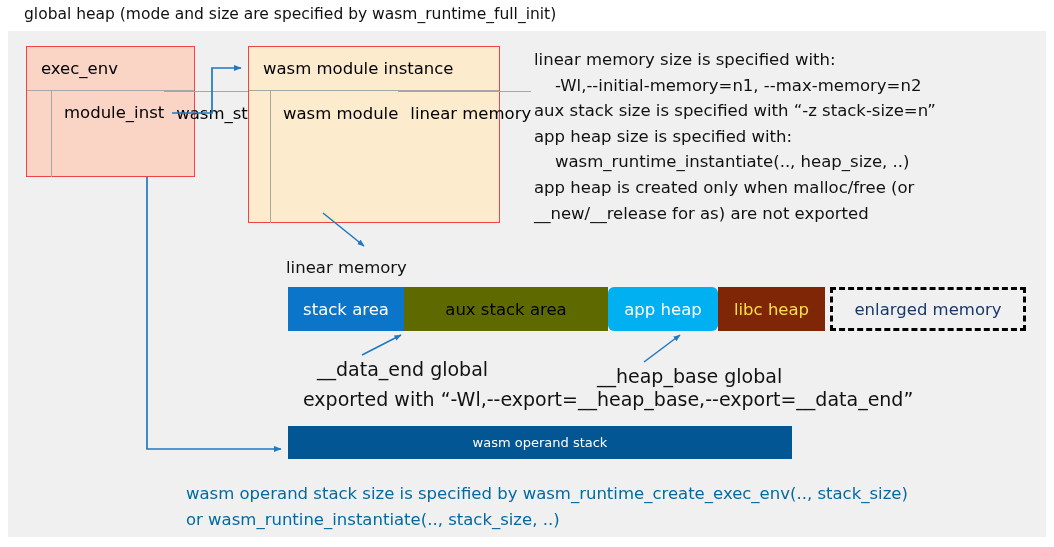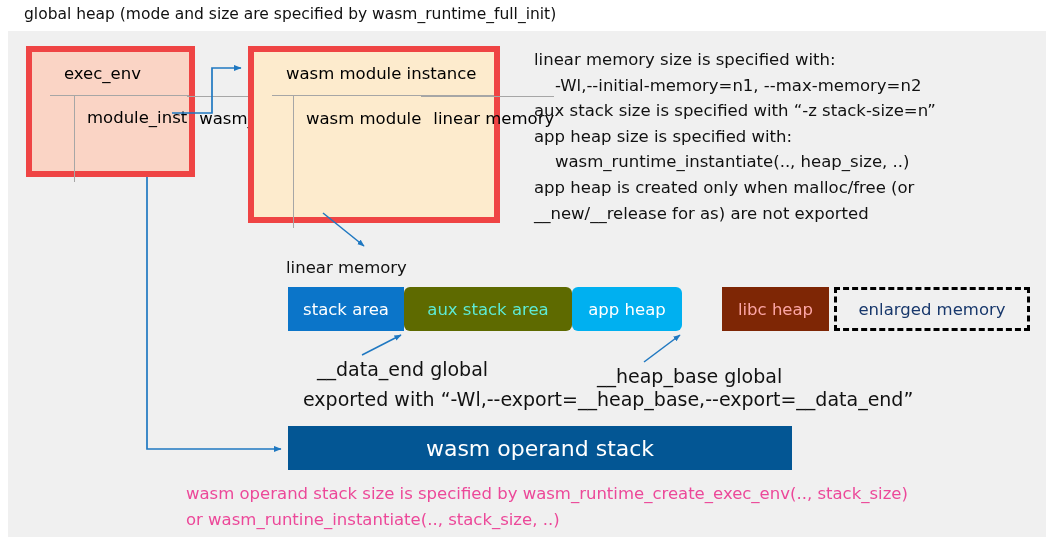--- a/index.html
+++ b/index.html
@@ -37,23 +37,22 @@
     left: 8px;
     top: 31px;
     width: 1038px;
     height: 506px;
     background: #f0f0f0;
   }
 
   
   .struct {
     position: absolute;
-    border: 6px solid #ef4444;
-    box-sizing: border-box;
-    padding-left: 18px;
+    border: 1px solid #ef4444;
+    box-sizing: border-box;
   }
   .struct .hdr {
     box-sizing: border-box;
     border-bottom: 1px solid #a6a6a6;
     display: flex;
     align-items: center;
     padding-left: 14px;
     font-size: 16.5px;
     white-space: nowrap;
   }
@@ -165,39 +164,39 @@
   #anno-data-end { left: 317px; top: 358px; }
   #anno-heap-base { left: 597px; top: 365px; }
   #anno-export { left: 303px; top: 388px; }
 
   
   #operand-stack-box {
     position: absolute;
     left: 288px;
     top: 426px;
     width: 504px;
-    height: 44px;
+    height: 33px;
     background: #035694;
     display: flex;
     align-items: center;
     justify-content: center;
     color: #ffffff;
-    font-size: 22px;
+    font-size: 13px;
     white-space: nowrap;
   }
 
   
   .note-bottom {
     position: absolute;
     left: 186px;
     top: 481px;
     font-size: 16.5px;
     line-height: 25.6px;
     white-space: pre;
-    color: #ec4899;
+    color: #0369a1;
   }
 
   
   #connectors {
     position: absolute;
     left: 0;
     top: 0;
     width: 1054px;
     height: 547px;
     pointer-events: none;
@@ -239,23 +238,23 @@
 aux stack size is specified with “-z stack-size=n”
 app heap size is specified with:
     wasm_runtime_instantiate(.., heap_size, ..)
 app heap is created only when malloc/free (or
 __new/__release for as) are not exported</div>
 
   <div class="lm-caption">linear memory</div>
 
   <div id="memory-bar">
       <div class="mem-seg" style="width: 116px; background: rgb(11, 117, 201); color: rgb(255, 255, 255);">stack area</div>
-      <div class="mem-seg" style="width: 168px; background: rgb(94, 106, 0); color: #5eead4; border-radius: 6px;">aux stack area</div>
+      <div class="mem-seg" style="width: 204px; background: rgb(94, 106, 0); color: #000000;">aux stack area</div>
       <div class="mem-seg" style="width: 110px; background: rgb(0, 176, 240); color: rgb(255, 255, 255); border-radius: 6px;">app heap</div>
-      <div class="mem-seg" style="width: 107px; background: rgb(126, 38, 5); color: #fca5a5; margin-left: 40px;">libc heap</div>
+      <div class="mem-seg" style="width: 107px; background: rgb(126, 38, 5); color: #fde047;">libc heap</div>
       <div class="mem-seg enlarged" style="width: 196px; color: rgb(23, 55, 107);">enlarged memory</div>
     </div>
 
   <div class="anno" id="anno-data-end">__data_end global</div>
   <div class="anno" id="anno-heap-base">__heap_base global</div>
   <div class="anno" id="anno-export">exported with “-Wl,--export=__heap_base,--export=__data_end”</div>
 
   <div id="operand-stack-box" style="background: rgb(3, 86, 148);">wasm operand stack</div>
 
   <div class="note-bottom">wasm operand stack size is specified by wasm_runtime_create_exec_env(.., stack_size)

